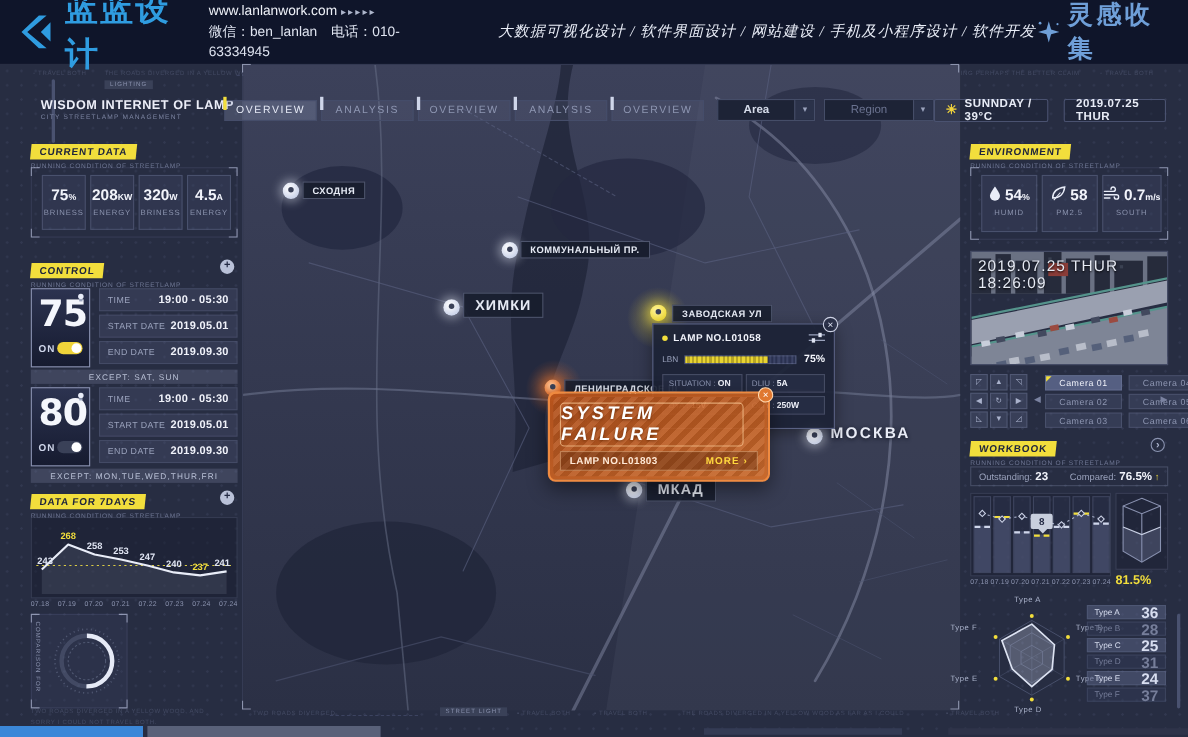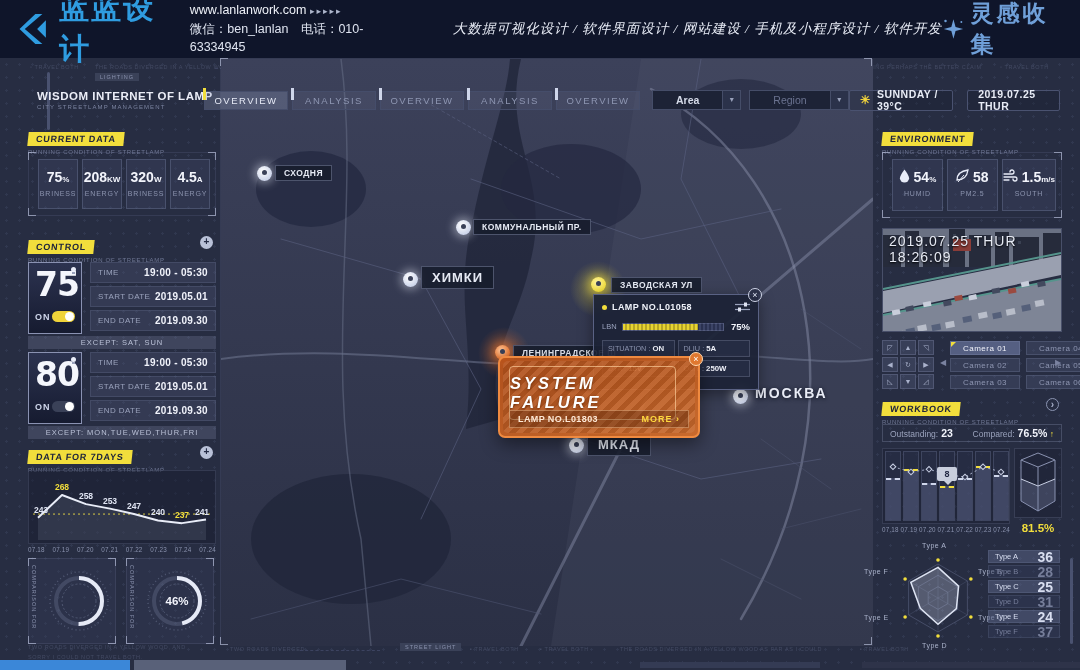--- a/index.html
+++ b/index.html
@@ -113,21 +113,21 @@
 .wb-stats .up{color:#f2de3c;font-weight:bold}
 .wb-chart{position:absolute;background:rgba(22,27,44,.35);border:1px solid rgba(140,150,185,.2)}
 .wb-cols{position:absolute;left:2px;top:2px;display:flex;gap:2px;height:70px;align-items:flex-end}
 .wb-col{width:16px;height:70px;border:1px solid rgba(150,160,195,.22);background:rgba(44,50,76,.5);display:flex;align-items:flex-end}
 .wb-fill{width:100%;background:rgba(120,130,170,.32);border-top:2px dashed #cfd6ea}
 .wb-col.ytop .wb-fill{border-top-color:#f2de3c}
 #wb-line{position:absolute;left:0;top:0;pointer-events:none}
 .wb-tip{position:absolute;background:#c8cedd;color:#232a44;font-size:9px;font-weight:bold;width:20px;height:14px;text-align:center;line-height:14px;border-radius:2px}
 .wb-tip::after{content:'';position:absolute;left:7px;bottom:-4px;border:4px solid transparent;border-top-color:#c8cedd;border-bottom:none}
 .tank{position:absolute;border:1px solid rgba(150,160,195,.2);background:rgba(22,27,44,.35)}
-.tank-pct{position:absolute;font-size:11.5px;font-weight:bold;color:#f2de3c;text-align:center}
+.tank-pct{position:absolute;font-size:11.5px;font-weight:bold;color:#f2de3c;text-align:left}
 
 
 .radar-wrap{position:absolute}
 .rlab{position:absolute;font-size:7px;color:#aab2ca;letter-spacing:.5px;white-space:nowrap}
 .type-row{position:relative;width:72px;height:13px;margin-bottom:2px;background:rgba(52,59,88,.45);border:1px solid rgba(150,160,195,.15);display:flex;justify-content:space-between;align-items:center;padding:0 6px;font-size:7.5px;color:#767e9a;cursor:pointer}
 .type-row.hl{background:rgba(88,97,132,.55);color:#d8def0}
 .type-row b{font-size:14px}
 
 
 .map{position:absolute;left:220px;top:0px;width:652px;height:587px}
@@ -151,21 +151,21 @@
 .lp-bar-val{font-size:9.5px;font-weight:bold;margin-left:7px;color:#f4f6fc}
 .lp-grid{display:grid;grid-template-columns:1fr 1fr;gap:3px;margin-top:8px}
 .lp-cell{border:1px solid rgba(180,188,215,.22);background:rgba(60,68,100,.25);font-size:7.3px;color:#8e96b2;padding:3px 5px;white-space:nowrap}
 .lp-cell b{color:#f0f2fa;font-size:7.8px}
 .circle-x{position:absolute;width:14px;height:14px;border-radius:50%;border:1px solid #cfd4e6;background:rgba(40,46,70,.8);color:#dfe4f2;font-size:9px;line-height:12px;text-align:center;cursor:pointer;z-index:8}
 
 
 .failure{position:absolute;left:277px;top:297px;width:202px;height:82px;z-index:6;border-radius:7px;border:2px solid #ef8a40;
  background:linear-gradient(160deg,rgba(186,82,24,.92),rgba(220,112,40,.88));box-shadow:0 6px 18px rgba(0,0,0,.45)}
 .failure .stripes{position:absolute;inset:3px;border-radius:5px;background:repeating-linear-gradient(135deg,rgba(255,255,255,.07) 0 5px,rgba(60,25,5,.12) 5px 10px)}
-.fail-title-box{position:absolute;left:9px;right:22px;top:8px;height:54px;border:1px solid rgba(255,210,160,.65);border-radius:4px;display:flex;align-items:center;justify-content:center}
+.fail-title-box{position:absolute;left:9px;right:22px;top:8px;height:40px;border:1px solid rgba(255,210,160,.65);border-radius:4px;display:flex;align-items:flex-end;justify-content:center}
 .fail-title{font-size:16.5px;font-weight:bold;font-style:italic;color:#fff;letter-spacing:3px;text-shadow:0 1px 3px rgba(90,35,0,.8)}
 .fail-bottom{position:absolute;left:9px;right:9px;bottom:8px;height:18px;background:rgba(70,30,8,.35);border:1px solid rgba(255,200,150,.45);display:flex;align-items:center;justify-content:space-between;padding:0 8px}
 .fail-lamp{font-size:9px;font-weight:bold;color:#ffe9d6;letter-spacing:.4px}
 .fail-more{font-size:9px;font-weight:bold;color:#ffd83e;letter-spacing:1px;cursor:pointer}
 .failure .circle-x{right:-5px;top:-6px;background:#e07830;border-color:#ffd9b0;color:#fff}
 
 
 .fbar{position:absolute;height:10px}
 </style>
 </head>
@@ -457,30 +457,20 @@
 
     <div class="gaugebox corners" style="left:28px;top:500px"><i class="cx"></i>
       <span class="gauge-vert">COMPARISON FOR</span>
       <svg class="gauge" width="64" height="64">
         <circle cx="32" cy="32" r="29" fill="none" stroke="#505872" stroke-width="1.5" stroke-dasharray="1 3"></circle>
         <circle cx="32" cy="32" r="17" fill="none" stroke="#505872" stroke-width="1" stroke-dasharray="2 2"></circle>
         <circle cx="32" cy="32" r="23" fill="none" stroke="rgba(120,130,160,.3)" stroke-width="4"></circle>
         <circle class="arc" cx="32" cy="32" r="23" fill="none" stroke="#e6eaf6" stroke-width="4" transform="rotate(-90 32 32)" stroke-dasharray="72.25663103256524 144.51326206513048"></circle>
       </svg>
     </div>
-    <div class="gaugebox corners" style="left:126px;top:500px"><i class="cx"></i>
-      <span class="gauge-vert">COMPARISON FOR</span>
-      <svg class="gauge" width="64" height="64">
-        <circle cx="32" cy="32" r="29" fill="none" stroke="#505872" stroke-width="1.5" stroke-dasharray="1 3"></circle>
-        <circle cx="32" cy="32" r="17" fill="none" stroke="#505872" stroke-width="1" stroke-dasharray="2 2"></circle>
-        <circle cx="32" cy="32" r="23" fill="none" stroke="rgba(120,130,160,.3)" stroke-width="4"></circle>
-        <circle class="arc" cx="32" cy="32" r="23" fill="none" stroke="#e6eaf6" stroke-width="4" transform="rotate(-90 32 32)" stroke-dasharray="66.47610054996002 144.51326206513048"></circle>
-      </svg>
-      <div class="gauge-val">46%</div>
-    </div>
 
     <div style="position:absolute;left:882px;top:70px">
       <span class="badge">ENVIRONMENT</span>
       <div class="psub">RUNNING CONDITION OF STREETLAMP</div>
     </div>
     <div class="corners stat-wrap" style="left:882px;top:94px;width:180px;height:66px">
         <i class="cx"></i>
       <div class="stat">
         <div class="env-line">
             <svg class="ic" width="11" height="14" viewBox="0 0 12 14">
@@ -498,21 +488,21 @@
             </svg>
         <span class="v"><span>58</span><span class="u"></span></span>
           </div>
         <div class="lb">PM2.5</div>
         </div>
       <div class="stat">
         <div class="env-line">
             <svg class="ic" width="15" height="12" viewBox="0 0 15 12">
               <path d="M1 4 L9 4 a2 2 0 1 0 -2 -2 M1 7 L12 7 a2 2 0 1 1 -2 2 M1 10 L6 10" fill="none" stroke="#e8ecf8" stroke-width="1.3" stroke-linecap="round"></path>
             </svg>
-        <span class="v"><span>1.5</span><span class="u">m/s</span></span>
+        <span class="v"><span>0.7</span><span class="u">m/s</span></span>
           </div>
         <div class="lb">SOUTH</div>
         </div>
     </div>
 
     <div class="cam-img corners" style="left:882px;top:170px;width:180px;height:104px"><i class="cx"></i>
       <svg width="178" height="102" viewBox="0 0 178 102">
         <rect width="178" height="38" fill="#6a7183"></rect>
         <g fill="#262b3b">
             <rect x="0" y="6" width="18" height="32"></rect>

